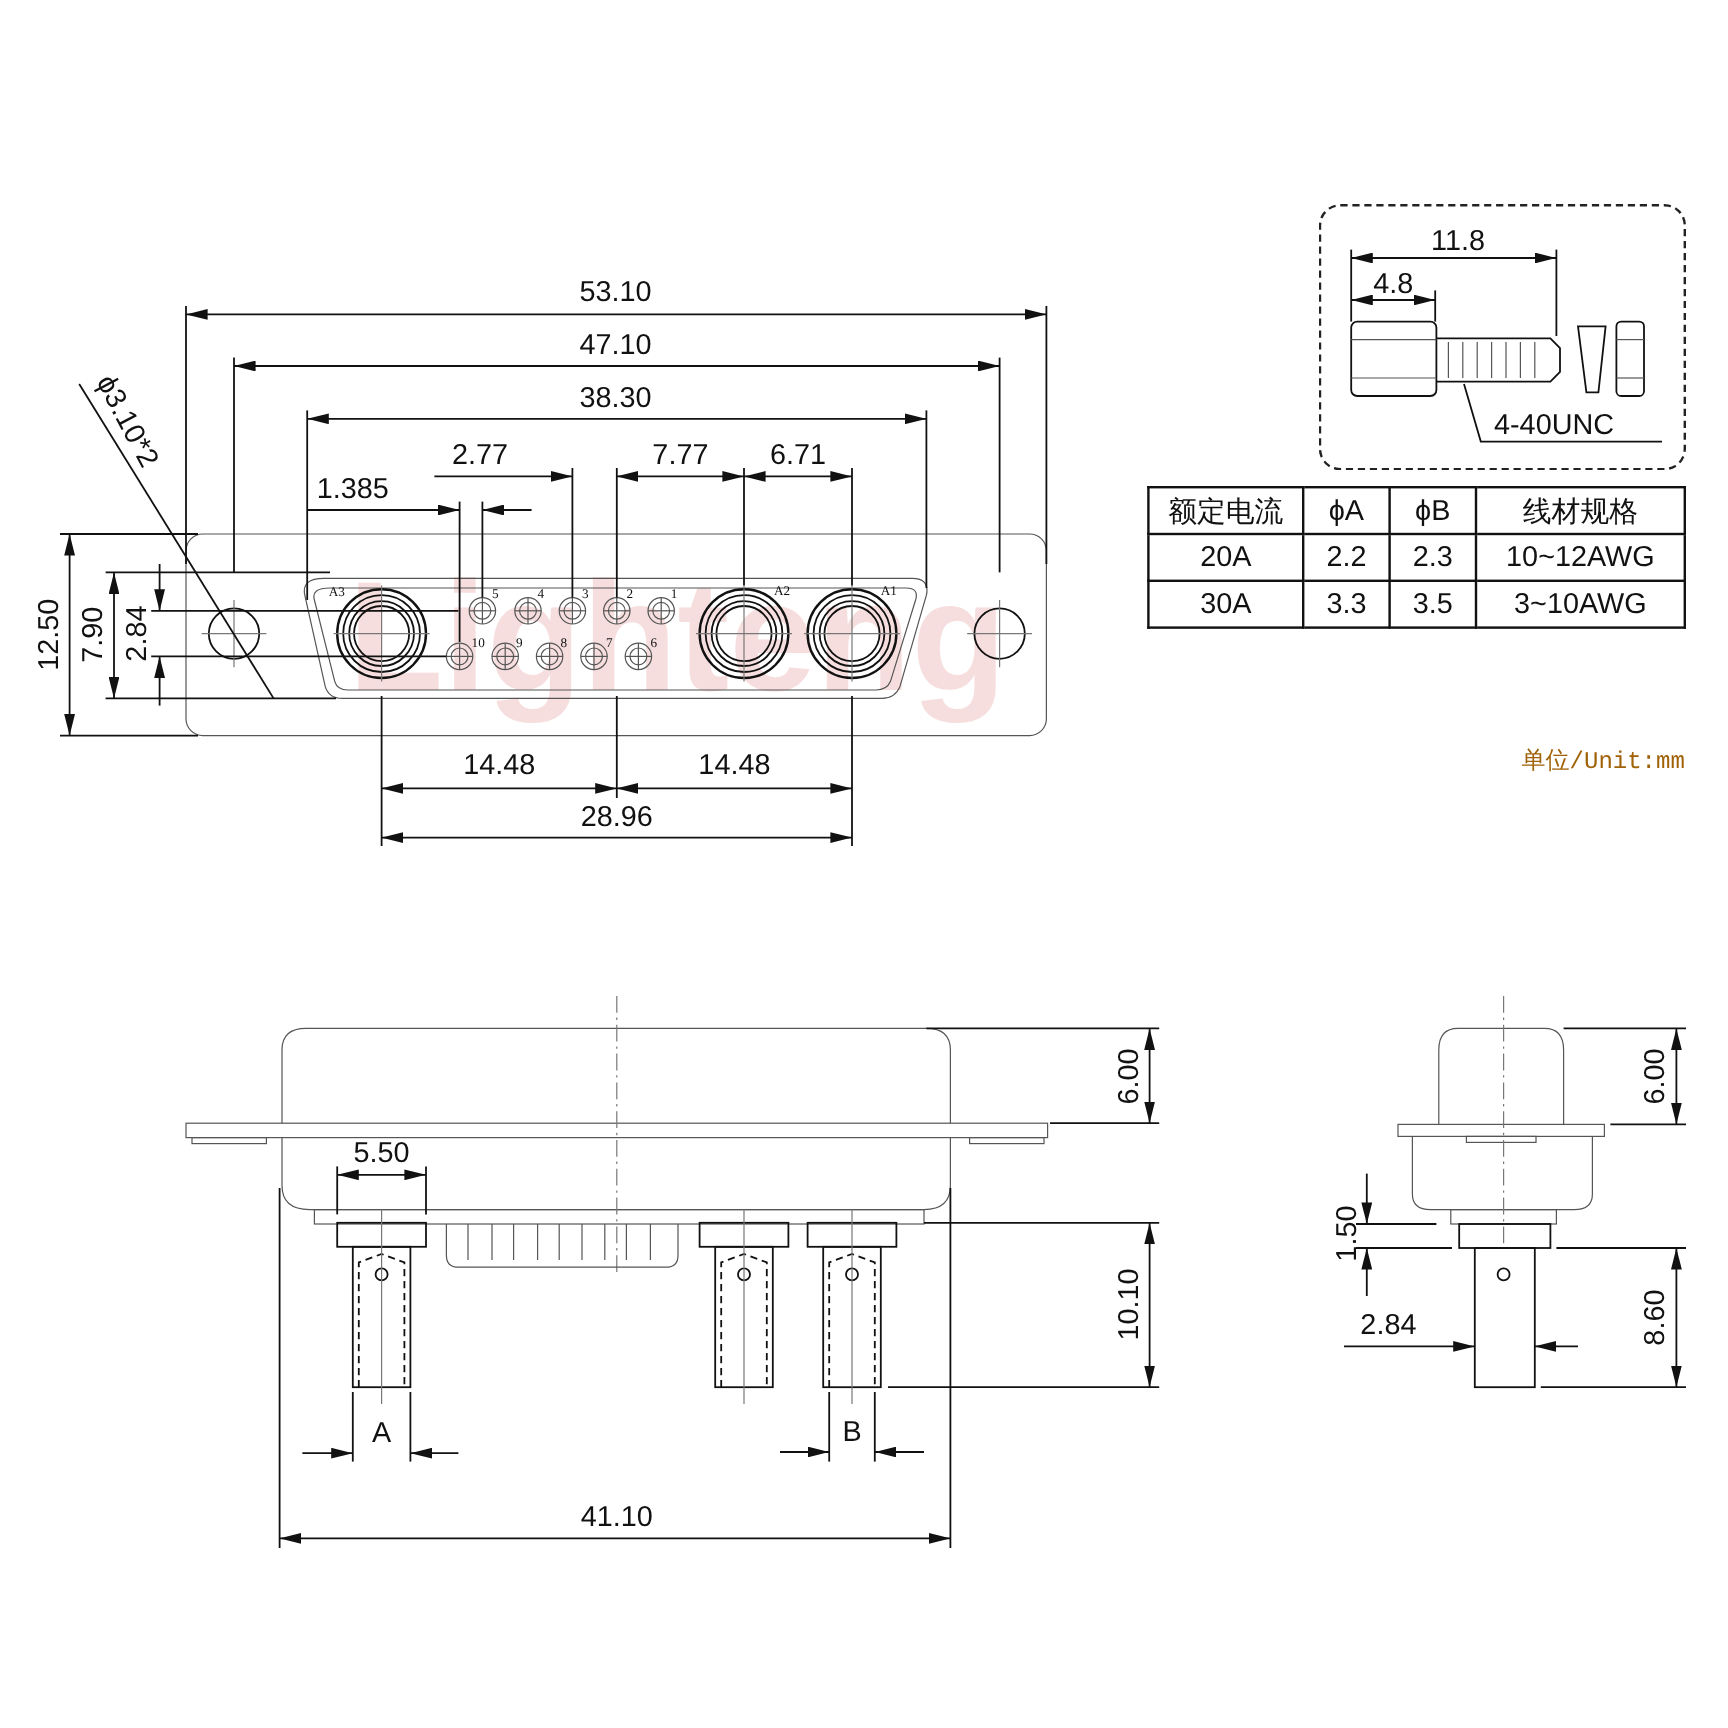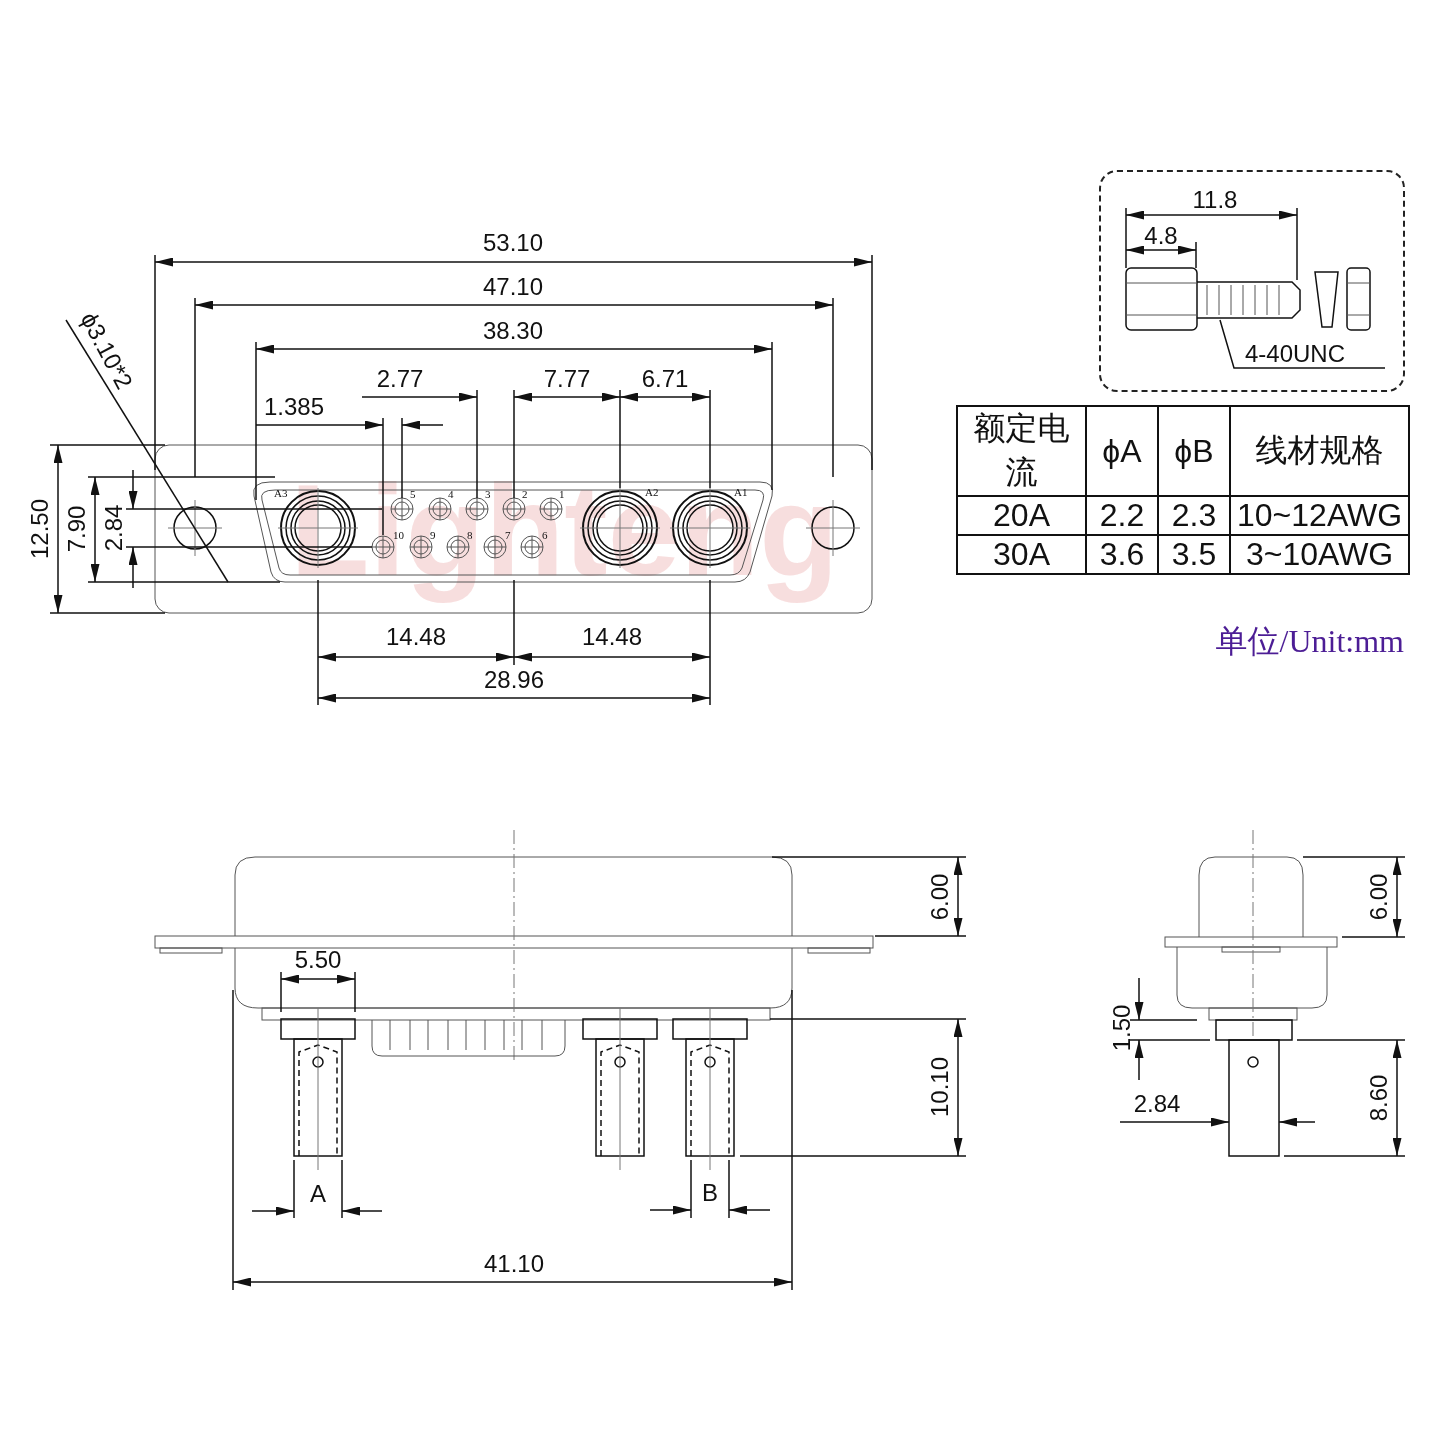--- a/index.html
+++ b/index.html
@@ -7,23 +7,23 @@
   svg { position:absolute; left:0; top:0; }
   .dim { font-family:"Liberation Sans", sans-serif; font-size:24px; fill:#111; }
   .lbl { font-family:"Liberation Serif", serif; font-size:11px; fill:#111; }
   .thin { stroke:#555; stroke-width:1; fill:none; }
   .thk { stroke:#111; stroke-width:2; fill:none; }
   .med { stroke:#111; stroke-width:1.5; fill:none; }
   .ctr { stroke:#777; stroke-width:1; fill:none; }
   .dash { stroke:#777; stroke-width:1; stroke-dasharray:14 4 2 4; fill:none; }
   .hid { stroke:#111; stroke-width:1.5; stroke-dasharray:6 4; fill:none; }
   .wm { font-family:"Liberation Sans", sans-serif; font-size:130px; fill:#f2c4c4; opacity:0.55; font-weight:bold; }
-  .spec-table { position:absolute; left:956px; top:405px; border-collapse:collapse; font-family:"Liberation Sans", sans-serif; font-size:32px; color:#111;border-radius:13px; }
+  .spec-table { position:absolute; left:956px; top:405px; border-collapse:collapse; font-family:"Liberation Sans", sans-serif; font-size:24px; color:#111;border-radius:13px; }
   .spec-table td, .spec-table th { border:2px solid #111; text-align:center; font-weight:normal; height:37px; padding:0 6px; }
-  .unit { position:absolute; right:36px; top:620px; font-size:32px; font-family:Liberation Serif, serif; color:#4c1d95; }
+  .unit { position:absolute; right:36px; top:620px; font-size:20px; font-family:Liberation Mono, monospace; color:#a16207; }
   .detail-box { position:absolute; left:1099px; top:170px; width:302px; height:218px; border:2px dashed #222; border-radius:18px; }
 </style>
 </head>
 <body>
 
 <svg width="1440" height="1440" viewBox="0 0 1440 1440">
   <defs>
     <marker id="ar" viewBox="0 0 12 6" refX="12" refY="3" markerWidth="12" markerHeight="6" orient="auto-start-reverse">
       <path d="M0,0 L12,3 L0,6 z" fill="#111"></path>
     </marker>
@@ -358,19 +358,19 @@
     <th style="width:160px">线材规格</th>
   </tr>
   <tr>
     <td>20A</td>
         <td>2.2</td>
         <td>2.3</td>
         <td>10~12AWG</td>
   </tr>
   <tr>
     <td>30A</td>
-        <td>3.6</td>
+        <td>3.3</td>
         <td>3.5</td>
         <td>3~10AWG</td>
   </tr>
 </tbody>
   </table>
 <div class="unit">单位/Unit:mm</div>
 
 </body></html>

